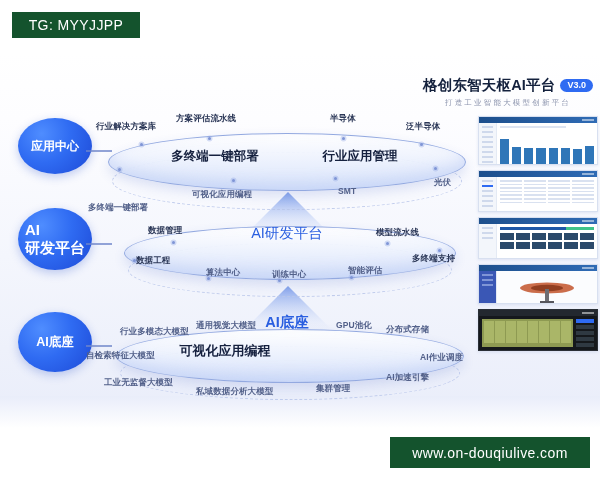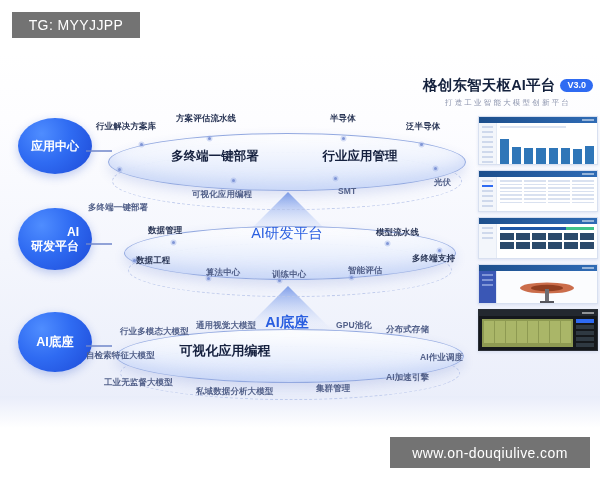--- a/index.html
+++ b/index.html
@@ -14,21 +14,21 @@
     position:absolute;left:0;top:52px;width:600px;height:372px;
     background:linear-gradient(180deg,#ffffff 0%,#fdfdff 18%,#f4f6fd 55%,#eef1fb 80%,#e9edfa 100%);
   }
   .bg-fade{
     position:absolute;left:0;top:396px;width:600px;height:32px;
     background:linear-gradient(180deg,rgba(233,237,250,1) 0%,rgba(255,255,255,1) 100%);
   }
 
   
   .wm{
-    position:absolute;background:#737373;color:#ffffff;
+    position:absolute;background:#14532d;color:#ffffff;
     display:flex;align-items:center;justify-content:center;
     letter-spacing:.4px;
   }
   #wm-top{left:12px;top:12px;width:128px;height:26px;font-size:14px;}
   #wm-bottom{left:390px;top:437px;width:200px;height:31px;font-size:14px;}
 
   
   #brand{position:absolute;left:420px;top:76px;width:176px;text-align:center;}
   #brand-row{display:flex;align-items:center;justify-content:center;gap:5px;}
   #brand-title{
@@ -40,27 +40,27 @@
     border-radius:9px;padding:2px 7px;line-height:1;white-space:nowrap;
   }
   #brand-sub{
     margin-top:3px;font-size:7.5px;color:#8b93ad;letter-spacing:2.2px;
     white-space:nowrap;
   }
 
   
   .pill{
     position:absolute;border-radius:50%;
-    display:flex;align-items:center;justify-content:center;text-align:right;
+    display:flex;align-items:center;justify-content:center;text-align:left;
     color:#ffffff;font-weight:bold;line-height:1.18;
     background:radial-gradient(circle at 32% 28%,#4f8dff 0%,#2f6bf2 45%,#1d49d6 100%);
     box-shadow:0 3px 10px rgba(40,80,200,.28);
   }
   #pill-app{left:18px;top:118px;width:74px;height:56px;font-size:12px;}
-  #pill-rd{left:18px;top:208px;width:74px;height:62px;font-size:12px;}
+  #pill-rd{left:18px;top:208px;width:74px;height:62px;font-size:15px;}
   #pill-base{left:18px;top:312px;width:74px;height:60px;font-size:12.5px;}
 
   
   .stub{position:absolute;height:1.5px;background:#6f86c9;opacity:.75;}
   #stub-1{left:86px;top:150px;width:26px;}
   #stub-2{left:86px;top:243px;width:26px;}
   #stub-3{left:86px;top:345px;width:26px;}
   .disc{
     position:absolute;border-radius:50%;
     background:linear-gradient(180deg,rgba(255,255,255,.97) 0%,rgba(233,239,253,.93) 55%,rgba(213,225,250,.9) 100%);

